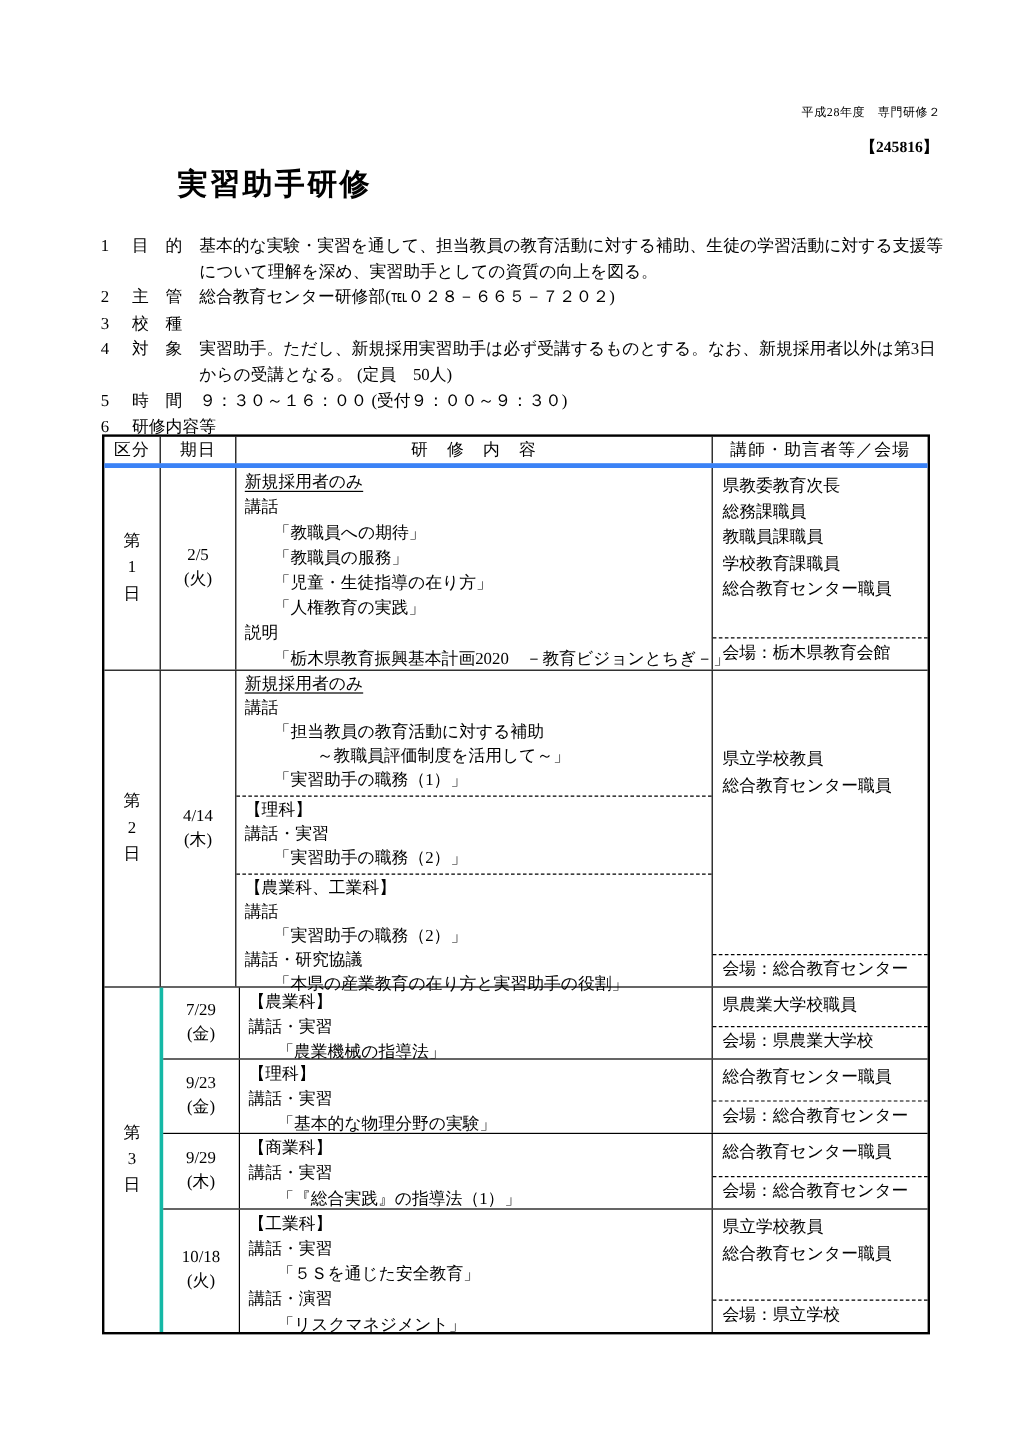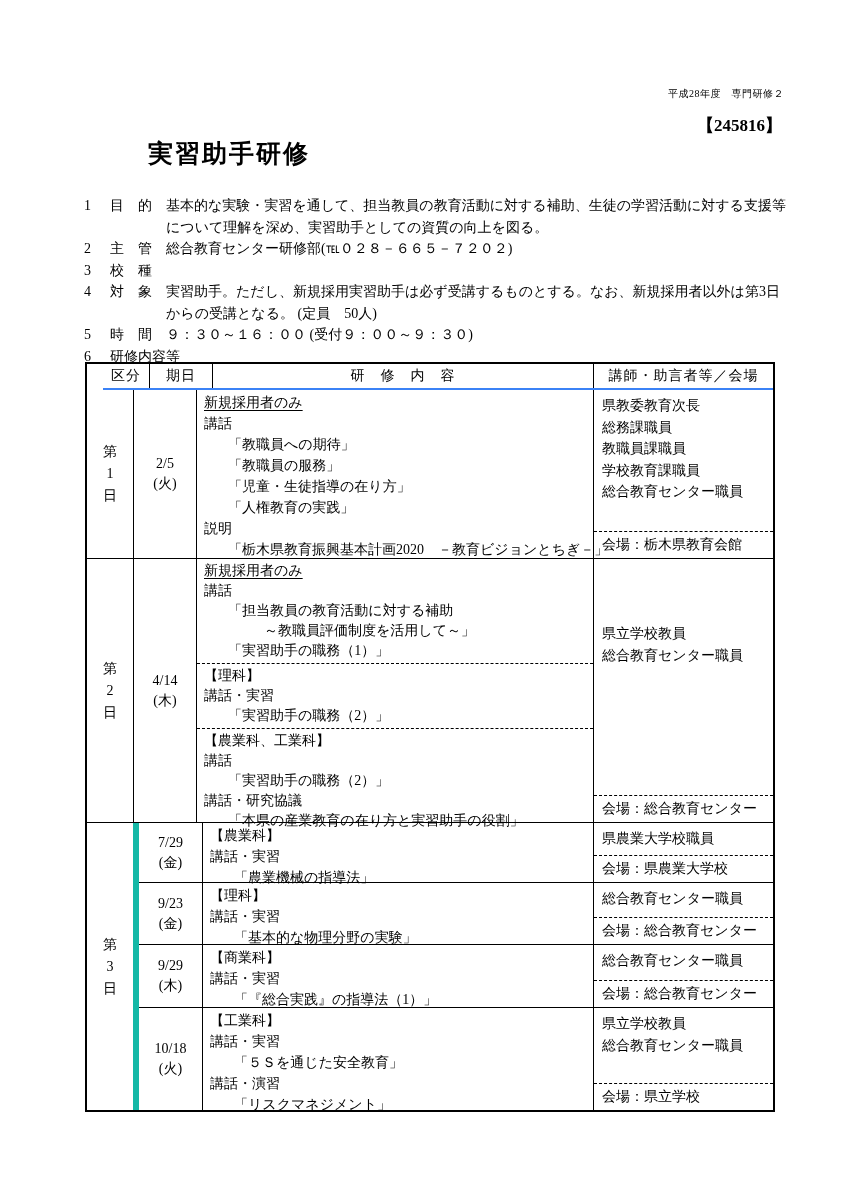--- a/index.html
+++ b/index.html
@@ -2,47 +2,47 @@
 <html><head>
 <meta charset="utf-8">
 <style>
   html,body{margin:0;padding:0;background:#fff;}
   .page{
     position:relative;width:850px;height:1202px;background:#ffffff;
     font-family:"Liberation Serif","DejaVu Serif",serif;color:#000;
     font-size:14px;overflow:hidden;
   }
   .hdr-line1{position:absolute;top:87px;right:66px;font-size:10px;letter-spacing:.5px;}
-  .hdr-line2{position:absolute;top:114px;right:68px;font-size:17px;font-weight:bold;}
+  .hdr-line2{position:absolute;top:114px;right:68px;font-size:13px;font-weight:bold;}
   .doc-title{position:absolute;top:137px;left:148px;font-size:25px;font-weight:bold;letter-spacing:2px;}
 
   .info{position:absolute;top:195px;left:84px;width:740px;}
   .info-item{display:flex;align-items:flex-start;}
   .info-no{width:26px;flex:none;line-height:21.5px;}
   .info-label{width:49px;flex:none;white-space:nowrap;line-height:21.5px;}
   .info-text{flex:1;margin-left:7px;font-family:Liberation Serif, serif;}
   .info .ln{line-height:21.5px;white-space:nowrap;}
 
   .sched{position:absolute;top:362px;left:85px;width:690px;border:2px solid #000;box-sizing:border-box;}
   .trow{display:flex;box-sizing:border-box;}
   .cell{box-sizing:border-box;}
   .c-kubun{width:46px;flex:none;display:flex;flex-direction:column;align-items:center;justify-content:center;text-align:center;}
   .c-kubun .ln{line-height:22px;white-space:nowrap;}
   .c-date{width:63px;flex:none;border-left:1px solid #000;display:flex;flex-direction:column;align-items:center;justify-content:center;text-align:center;}
   .c-date .date-num,.c-date .date-dow{line-height:20px;}
   .c-content{flex:1;border-left:1px solid #000;min-width:0;}
   .c-right{width:180px;flex:none;border-left:1px solid #000;display:flex;flex-direction:column;min-width:0;}
 
-  .thead{height:26px;border-bottom:2px solid #3b82f6;margin-left:16px;}
+  .thead{height:26px;border-bottom:4px solid #3b82f6;}
   .thead .cell{display:flex;align-items:center;justify-content:center;letter-spacing:1px;}
 
   .row1{height:168px;}
   .row2{height:264px;border-top:1px solid #000;}
   .row3{border-top:1px solid #000;}
-  .day3-body{flex:1;border-left:6px solid #14b8a6;min-width:0;}
+  .day3-body{flex:1;border-left:3px solid #14b8a6;min-width:0;}
   .row3 .c-date{border-left:none;}
   .sub{display:flex;box-sizing:border-box;}
   .sub + .sub{border-top:1px solid #000;}
   .sub-a{height:59px;}
   .sub-b{height:62px;}
   .sub-c{height:63px;}
   .sub-d{height:103px;}
 
   .ln{white-space:nowrap;}
   .c-content .ln{line-height:21px;}

